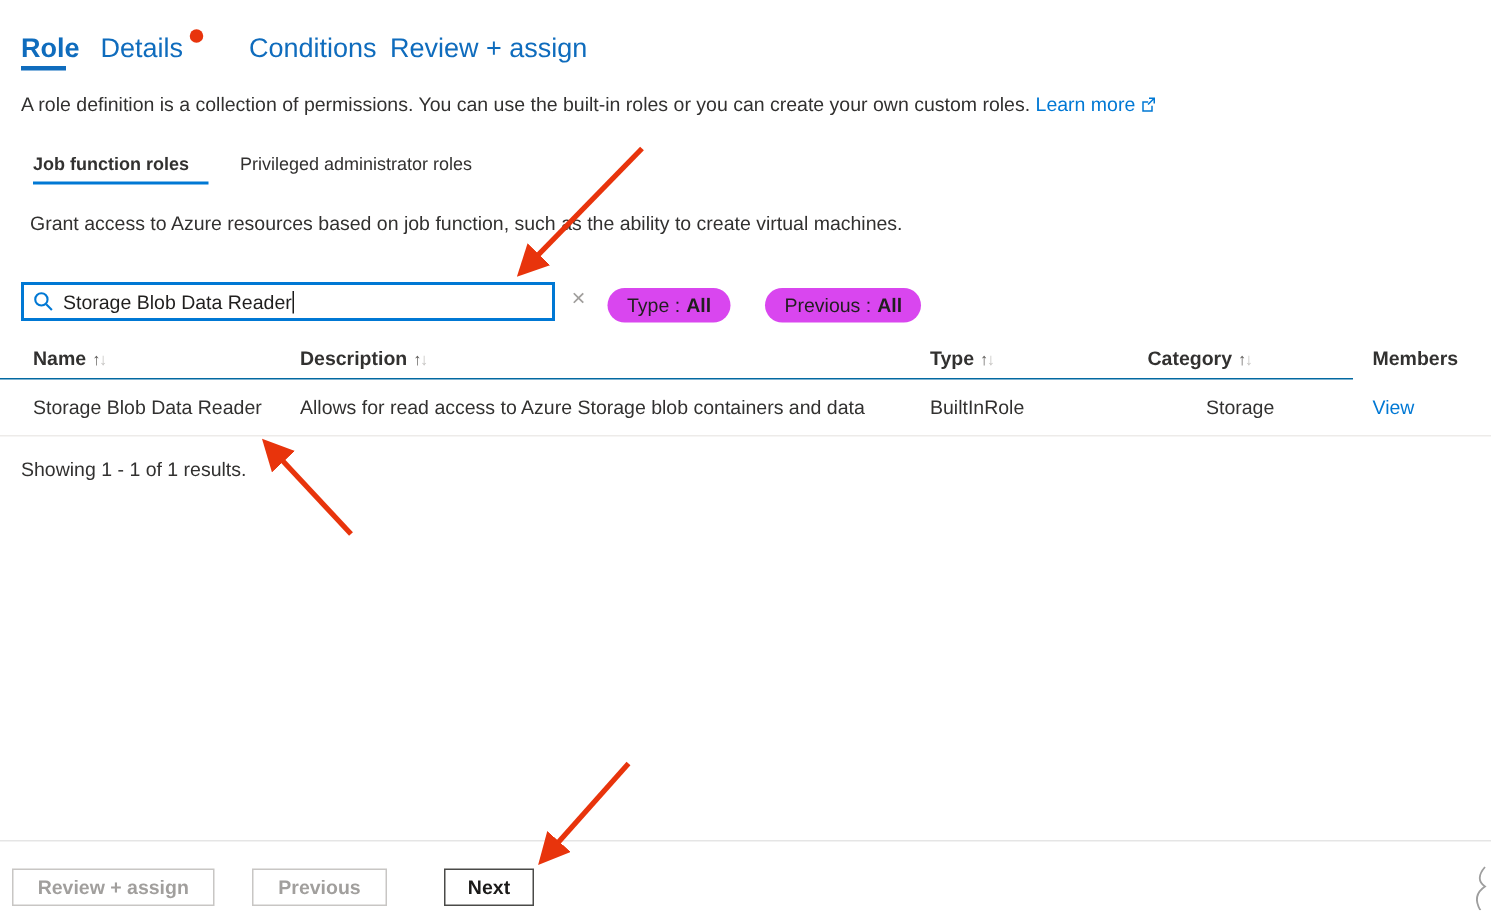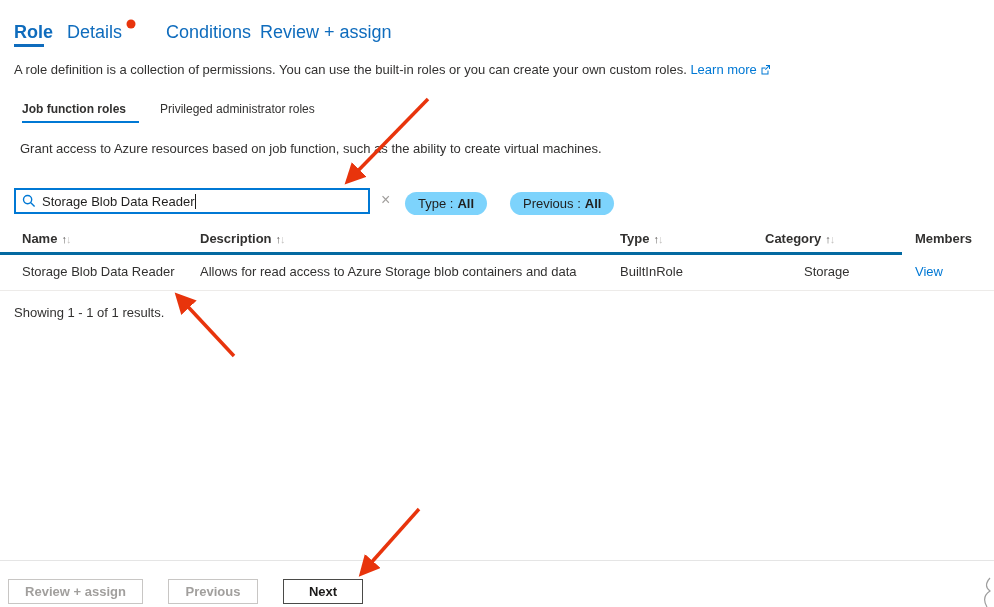--- a/index.html
+++ b/index.html
@@ -21,26 +21,26 @@
   .subtab.active{font-weight:bold;}
   .subtab-underline{position:absolute;left:22px;top:121px;width:117px;height:2px;background:#0078d4;}
   .grant{position:absolute;left:20px;top:141px;font-size:13px;white-space:nowrap;}
 
   
   .searchbox{position:absolute;left:14px;top:188px;width:356px;height:26px;box-sizing:border-box;
              border:2px solid #0078d4;background:#fff;display:flex;align-items:center;padding:0 6px;}
   .searchbox .txt{font-size:13px;color:#201f1e;margin-left:6px;white-space:nowrap;}
   .caret{display:inline-block;width:1px;height:15px;background:#1b1a19;vertical-align:-3px;margin-left:1px;}
   .clear-x{position:absolute;left:381px;top:191px;font-size:16px;color:#a19f9d;cursor:pointer;}
-  .pill{position:absolute;top:192px;height:23px;border-radius:12px;background:#7dd3fc;display:flex;
+  .pill{position:absolute;top:192px;height:23px;border-radius:12px;background:#d946ef;display:flex;
         align-items:center;padding:0 13px;font-size:13px;color:#201f1e;cursor:pointer;white-space:nowrap;}
   .pill b{margin-left:4px;font-weight:bold;}
 
   
-  .thead{position:absolute;left:0;top:228px;width:902px;height:24px;border-bottom:3px solid #0369a1;}
+  .thead{position:absolute;left:0;top:228px;width:902px;height:24px;border-bottom:1px solid #0369a1;}
   .th{position:absolute;top:3px;font-size:13px;font-weight:bold;color:#323130;white-space:nowrap;cursor:pointer;}
   .sort{font-size:11px;letter-spacing:-1px;margin-left:4px;}
   .sort .su{color:#605e5c;}
   .sort .sd{color:#c4c2c0;}
   .trow{position:absolute;left:0;top:253px;width:994px;height:37px;border-bottom:1px solid #edebe9;cursor:pointer;}
   .td{position:absolute;top:11px;font-size:13px;color:#323130;white-space:nowrap;}
   .results{position:absolute;left:14px;top:305px;font-size:13px;color:#323130;}
 
   
   .footer-divider{position:absolute;left:0;top:560px;width:994px;height:1px;background:#e5e5e5;}
@@ -121,21 +121,21 @@
     <div class="td" style="left:620px">BuiltInRole</div>
     <div class="td" style="left:804px">Storage</div>
     <div class="td" style="left:915px;color:#0078d4;cursor:pointer">View</div>
   </div>
 
   <div class="results">Showing 1 - 1 of 1 results.</div>
 
   <div class="footer-divider"></div>
   <button class="btn" style="left:8px;width:135px">Review + assign</button>
   <button class="btn" style="left:168px;width:90px">Previous</button>
-  <button class="btn primary-outline" style="left:283px;width:80px">Next</button>
+  <button class="btn primary-outline" style="left:296px;width:60px">Next</button>
 
   <svg class="overlay" width="994" height="607" viewBox="0 0 994 607">
     <defs>
       <marker id="ah" markerWidth="7" markerHeight="7" refX="4.6" refY="3" orient="auto">
         <path d="M0,0 L6,3 L0,6 Z" fill="#e8340c"></path>
       </marker>
     </defs>
     <circle cx="131" cy="24" r="4.5" fill="#e8340c"></circle>
     <line x1="428" y1="99" x2="348" y2="181" stroke="#e8340c" stroke-width="3.5" marker-end="url(#ah)"></line>
     <line x1="234" y1="356" x2="178" y2="296" stroke="#e8340c" stroke-width="3.5" marker-end="url(#ah)"></line>

